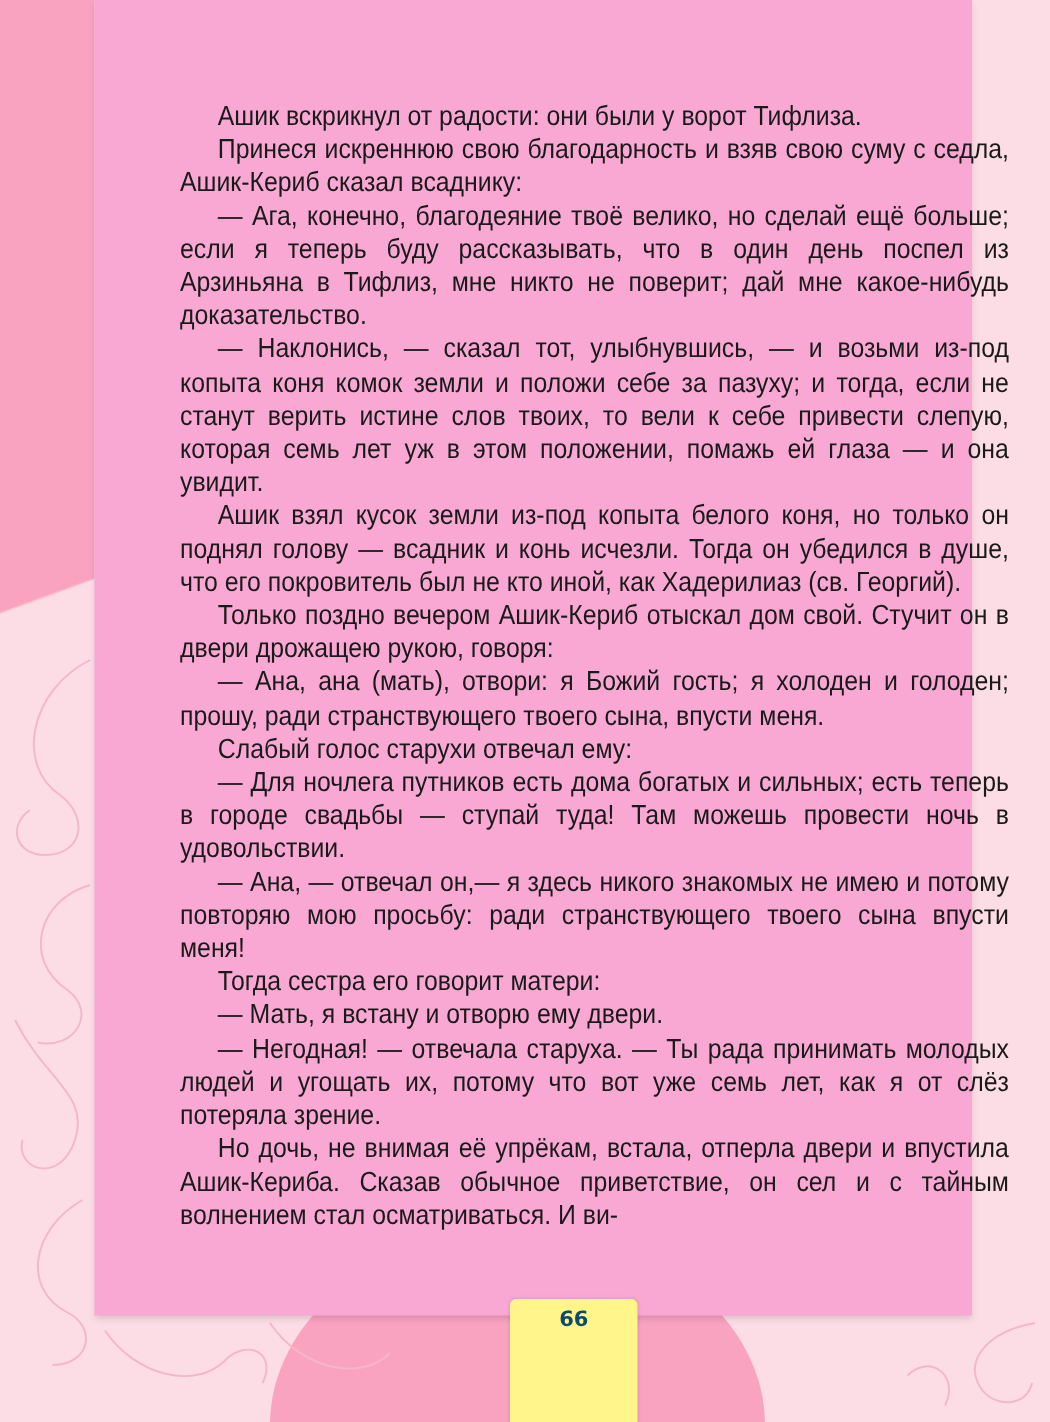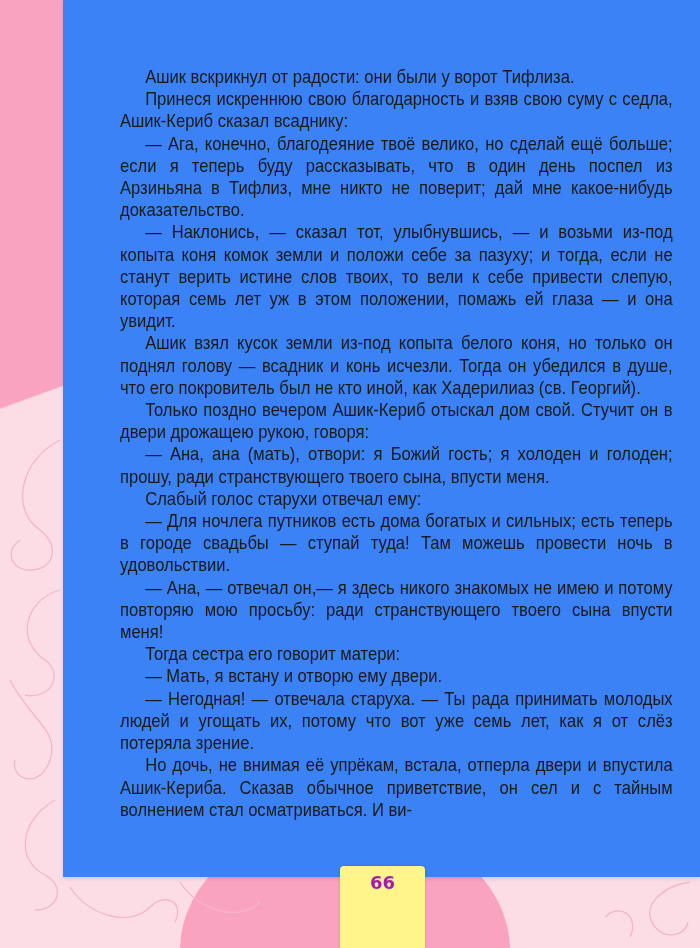--- a/index.html
+++ b/index.html
@@ -13,43 +13,43 @@
     background: linear-gradient(160deg, #f9a3c0 0%, #f9a3c0 42%, #fcdde5 42.2%, #fcdde5 100%);
   }
   .bg-bottom-blob {
     position: absolute; left: 180px; top: 820px; width: 330px; height: 260px;
     background: #f9a3c0; border-radius: 50%;
   }
   .ornament {
     position: absolute; pointer-events: none;
   }
   .page {
-    position: absolute; left: 63px; top: 0; width: 637px; height: 877px;
-    background: #3b82f6;
+    position: absolute; left: 63px; top: 0; width: 585px; height: 877px;
+    background: #f9a8d4;
     box-shadow: 0 2px 4px rgba(0,0,0,0.12);
   }
   .text {
     position: absolute; left: 57px; top: 66px; width: 553px;
     font-size: 18.4px; line-height: 22.2px; color: #1a1a1a;
     transform: scaleX(0.9); transform-origin: left top;
   }
   .text p {
     margin: 0; text-indent: 28px; text-align: justify;
     width: 614px;
   }
   .page-num {
     position: absolute; left: 340px; top: 866px; width: 85px; height: 90px;
     background: #fff58a; border-radius: 4px;
     box-shadow: 0 0 3px rgba(0,0,0,0.15);
     text-align: center;
   }
   .page-num span {
     display: block; margin-top: 6px;
     font-family: "DejaVu Sans", sans-serif; font-weight: bold;
-    font-size: 18px; color: #a21caf;
+    font-size: 14px; color: #0c4a6e;
   }
 </style>
 </head>
 <body>
 
 <div class="bg-strip"></div>
 <div class="bg-bottom-blob"></div>
 
 <svg class="ornament" style="left:0;top:420px" width="70" height="528" viewBox="0 0 70 528">
   <g fill="none" stroke="#f3b7c8" stroke-width="1.3">

